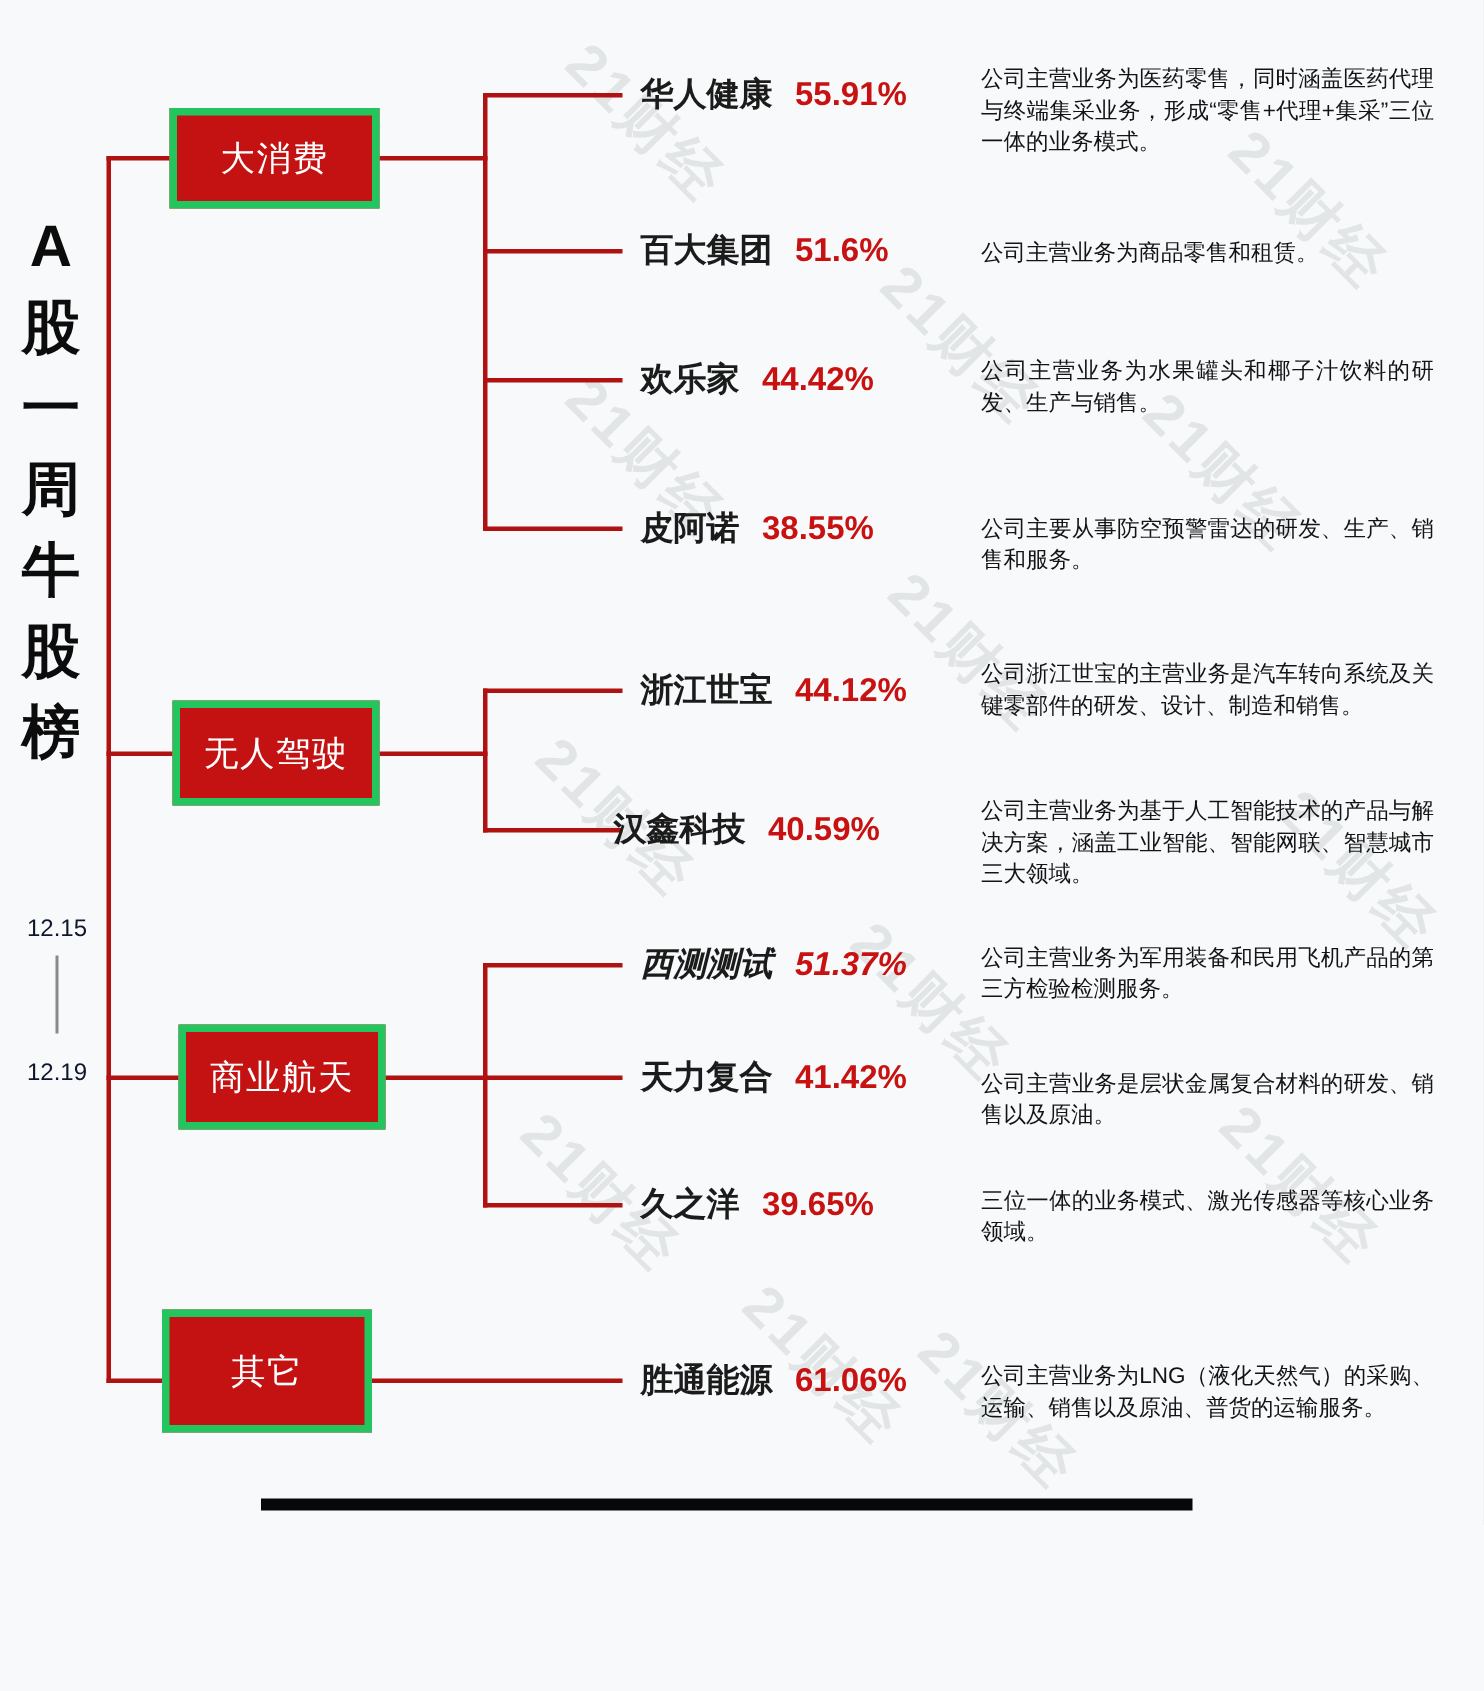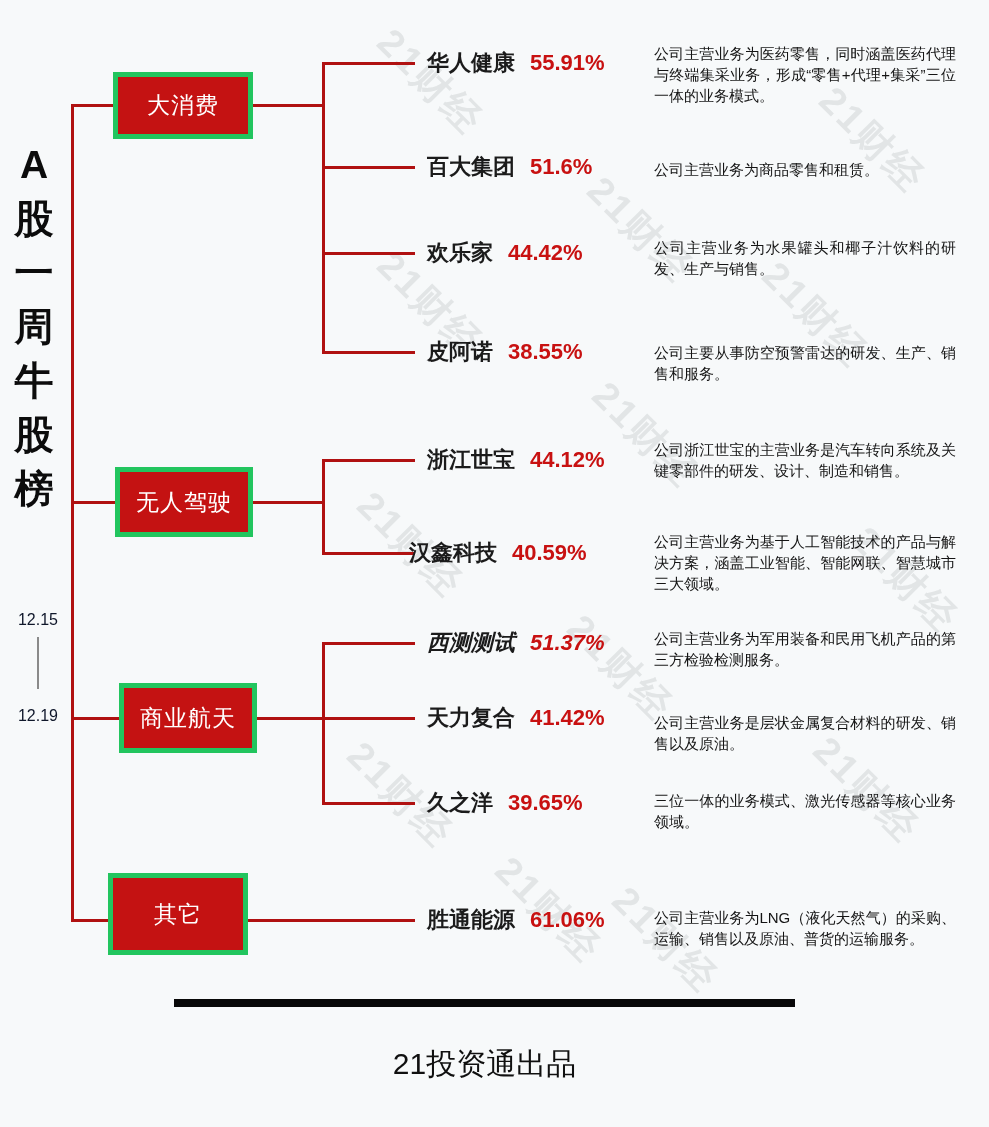--- a/index.html
+++ b/index.html
@@ -149,15 +149,14 @@
         <span>其它</span>
       </div>
       <div class="stock-row" style="left: 427px; top: 920px;">
         <span class="sname">胜通能源</span>
         <span class="spct">61.06%</span>
       </div>
       <div class="sdesc" style="left: 654px; top: 928px;">公司主营业务为LNG（液化天然气）的采购、运输、销售以及原油、普货的运输服务。</div>
     </div>
 
   <div class="footer-bar"></div>
-  <div class="footer-text">21投资通出品</div>
 
 </div>
 
 </body></html>

